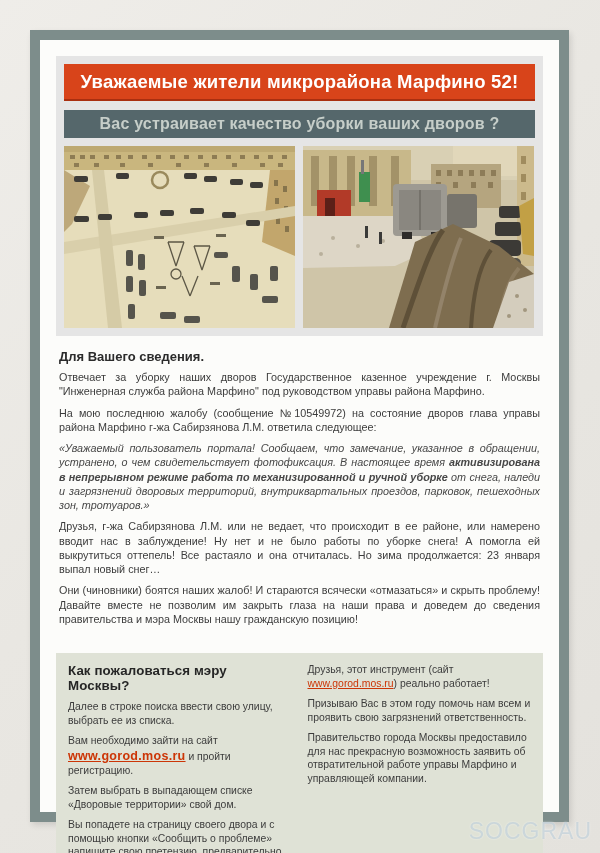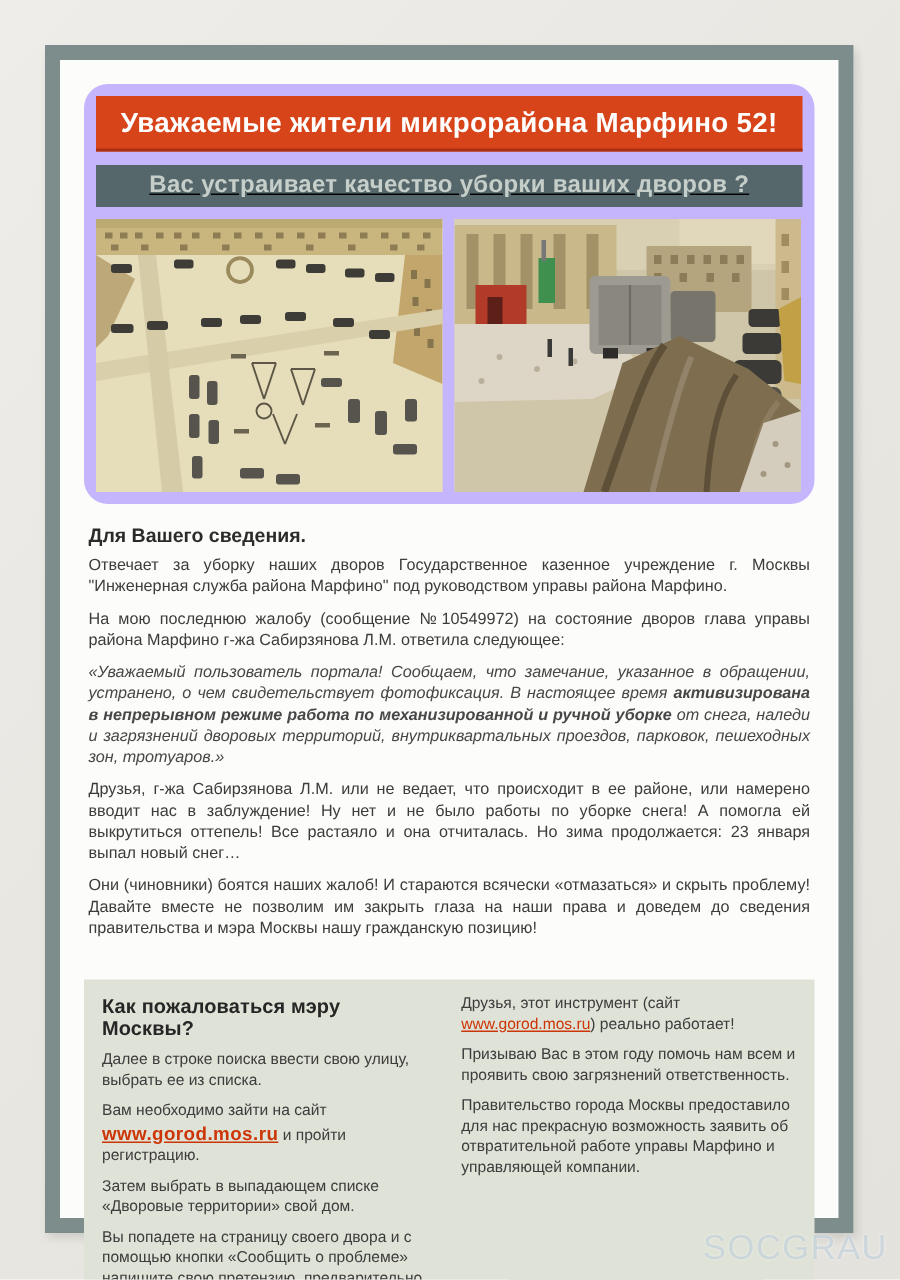--- a/index.html
+++ b/index.html
@@ -9,28 +9,28 @@
     background:linear-gradient(135deg,#efede9 0%,#e9e7e2 45%,#e4e2dd 100%);
     position:relative; overflow:hidden;
   }
   .frame {
     position:absolute; left:30px; top:30px; width:539px; height:792px;
     border:10px solid #7d8d8b; background:#fcfcfa;
     padding:16px 16px 0 16px;
     box-shadow:2px 3px 6px rgba(0,0,0,0.12);
   }
   
-  .band { background:#c4b5fd; padding:8px;border-radius:16px; }
+  .band { background:#e5e5e5; padding:8px; }
   .banner-red {
     background:#d8441a; border-bottom:2px solid #a92f10;
     text-align:center; padding:7px 2px 6px;
   }
   .banner-red span { color:#ffffff; font-weight:bold; font-size:18.5px; letter-spacing:0.2px; }
   .banner-gray {
-    background:#55676b; margin-top:9px; text-align:center; padding:5px 2px;text-decoration:underline;
+    background:#55676b; margin-top:9px; text-align:center; padding:5px 2px;
   }
   .banner-gray span { color:#c6cec9; font-weight:bold; font-size:16px; letter-spacing:0.2px; }
   .photos { display:flex; gap:8px; margin-top:8px; }
   .photos svg { display:block; background:#e5dcba; }
 
   
   .info { padding:13px 3px 20px; }
   .info h2 { font-size:13px; color:#2b2b2b; margin-bottom:6px; }
   .info p {
     font-size:10.8px; color:#3c3c3c; line-height:1.32;

